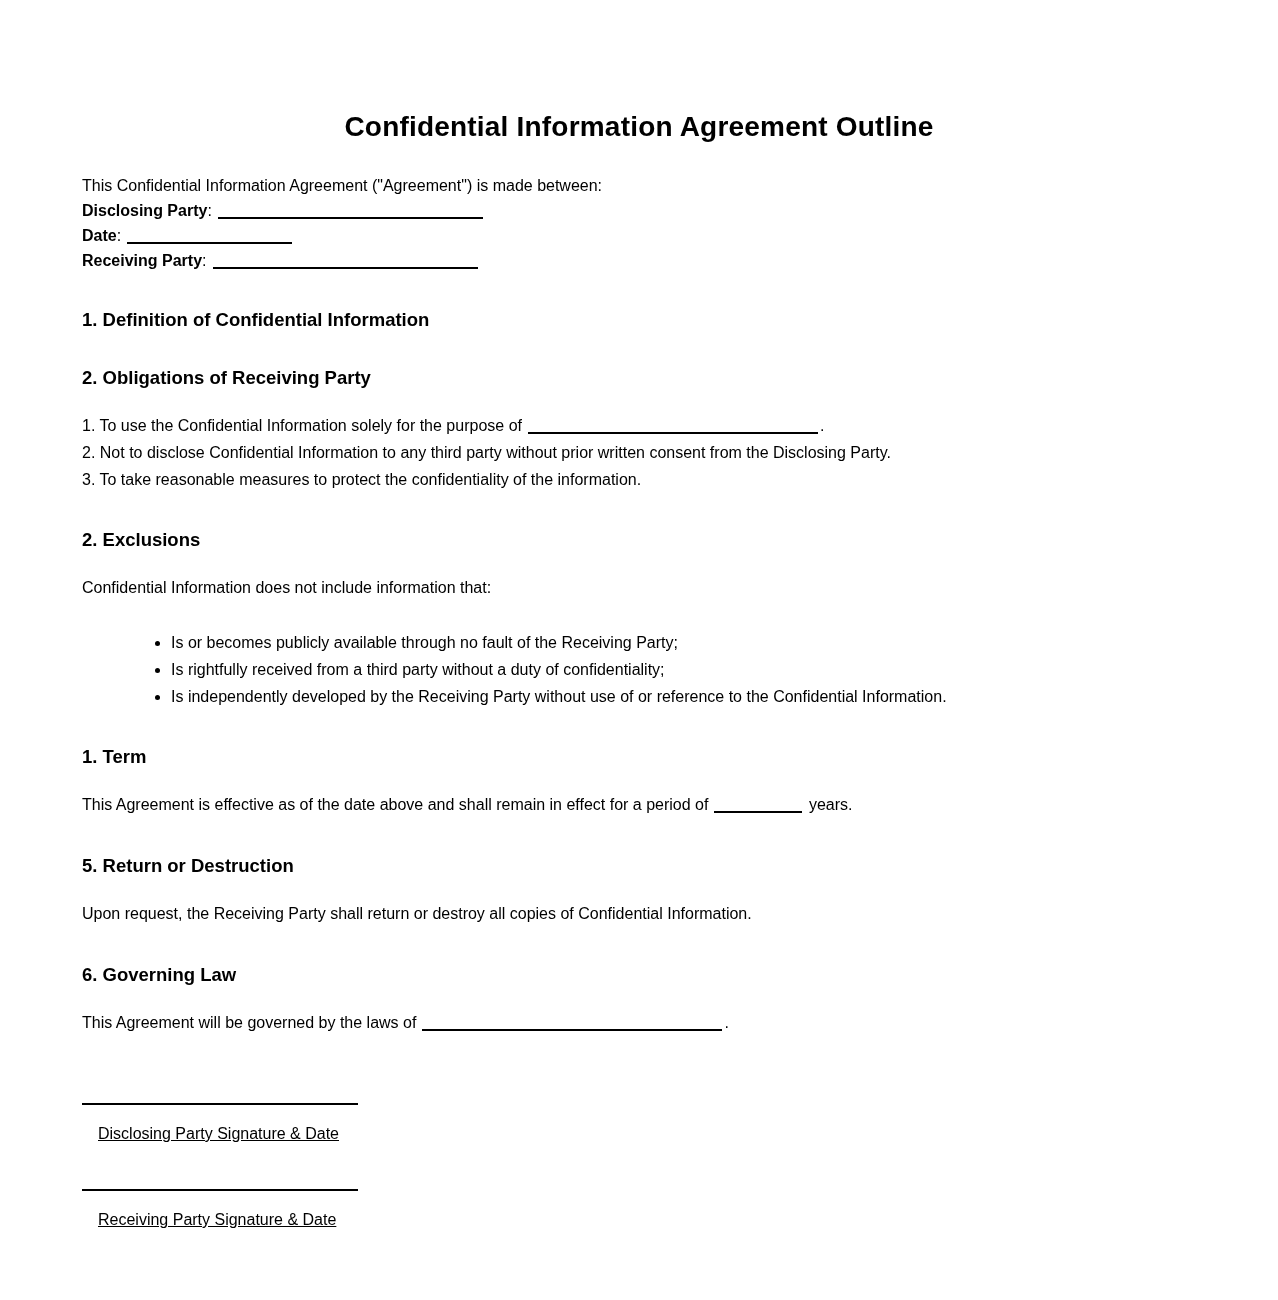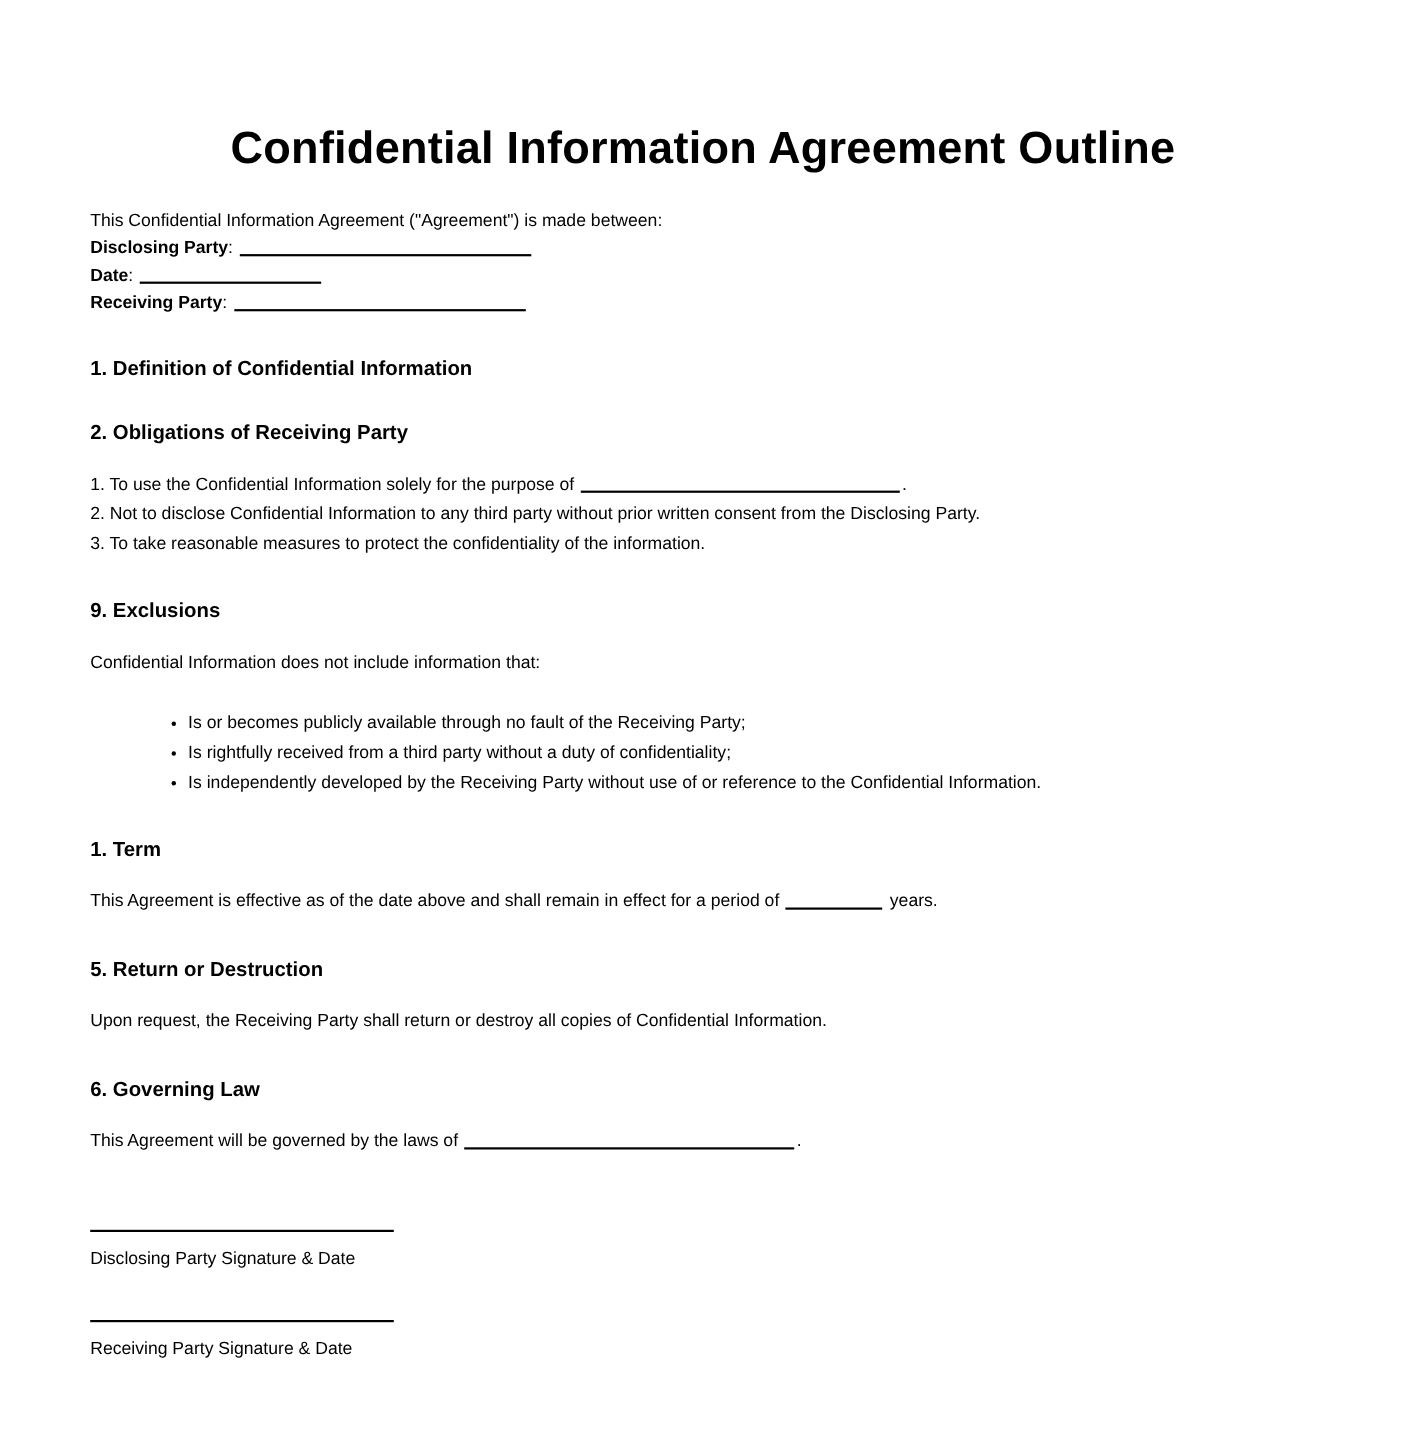--- a/index.html
+++ b/index.html
@@ -11,21 +11,21 @@
     font-family: "Liberation Sans", "DejaVu Sans", sans-serif;
   }
   .page {
     width: 1278px;
     min-height: 1300px;
     margin: 0 auto;
     padding: 111px 82px 80px 82px;
     background: #ffffff;
   }
   h1.doc-title {
-    font-size: 41px;
+    font-size: 28px;
     font-weight: bold;
     text-align: center;
     margin: 0 0 30px 0;
     letter-spacing: 0.2px;
   }
   .intro-block p {
     margin: 0;
     font-size: 16px;
     line-height: 25px;
   }
@@ -70,23 +70,24 @@
   .signature-area { margin-top: 66px; }
   .sig-group { margin-top: 43px; }
   .sig-group:first-child { margin-top: 0; }
   .sig-line {
     width: 276px;
     height: 0;
     border-bottom: 2px solid #000000;
     margin-bottom: 12px;
   }
   .sig-label {
-    margin: 0;
+    margin: 16px;
     font-size: 16px;
     line-height: 25px;
+    text-decoration: underline;
   }
 </style>
 </head>
 <body>
 
 <div class="page">
 
   <h1 class="doc-title">Confidential Information Agreement Outline</h1>
 
   <div class="intro-block">
@@ -103,21 +104,21 @@
   <section>
     <h3 class="sec-heading">2. Obligations of Receiving Party</h3>
     <div class="num-list">
       <p><span>1. To use the Confidential Information solely for the purpose of</span><span class="blank w-purpose"></span><span>.</span></p>
       <p><span>2. Not to disclose Confidential Information to any third party without prior written consent from the Disclosing Party.</span></p>
       <p><span>3. To take reasonable measures to protect the confidentiality of the information.</span></p>
     </div>
   </section>
 
   <section>
-    <h3 class="sec-heading">9. Exclusions</h3>
+    <h3 class="sec-heading">2. Exclusions</h3>
     <p class="body-text">Confidential Information does not include information that:</p>
     <ul class="bullet-list">
       <li>Is or becomes publicly available through no fault of the Receiving Party;</li>
       <li>Is rightfully received from a third party without a duty of confidentiality;</li>
       <li>Is independently developed by the Receiving Party without use of or reference to the Confidential Information.</li>
     </ul>
   </section>
 
   <section>
     <h3 class="sec-heading">1. Term</h3>

